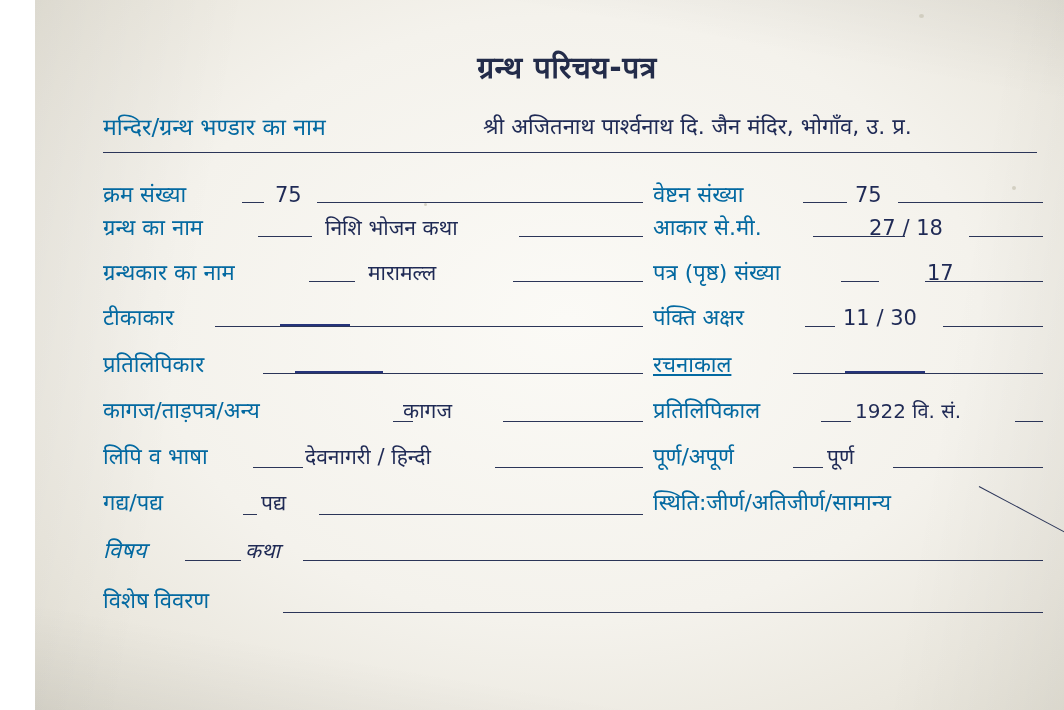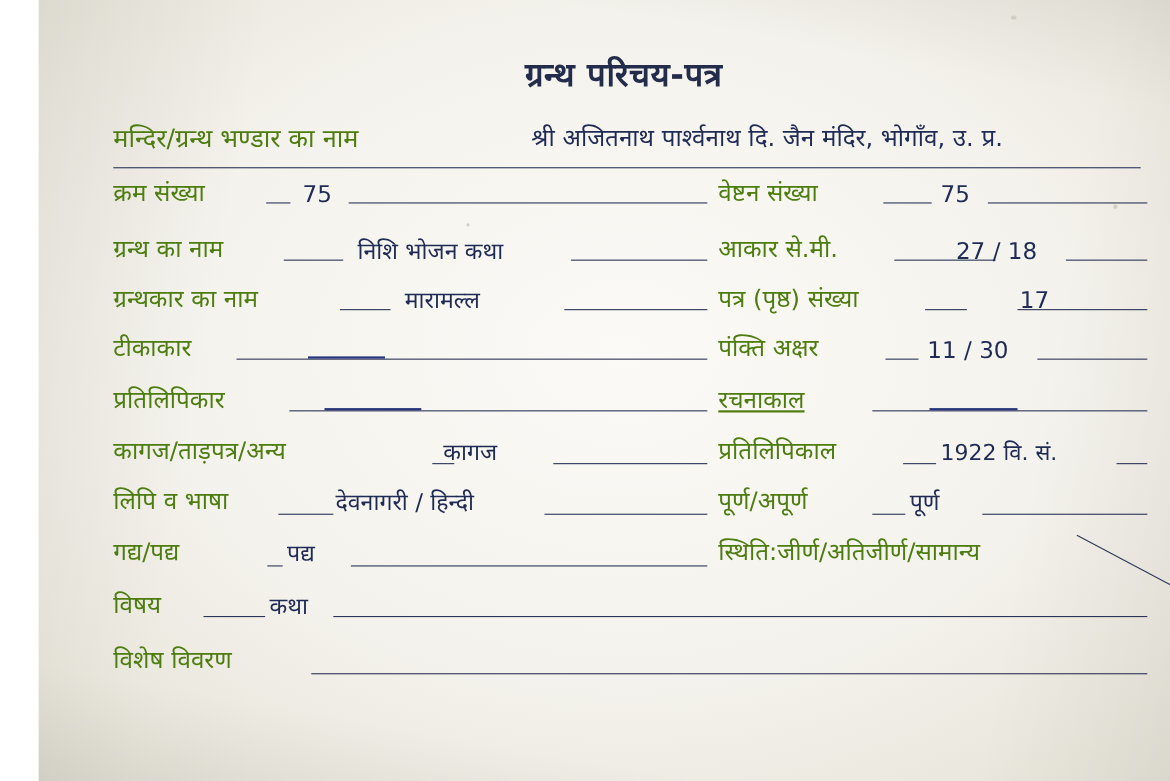--- a/index.html
+++ b/index.html
@@ -65,21 +65,21 @@
     height: 34px;
   }
   .cell {
     position: absolute;
     top: 0;
     height: 34px;
     white-space: nowrap;
   }
   .label {
     font-size: 22px;
-    color: #4d7c0f;
+    color: #0369a1;
     line-height: 30px;
   }
   .value {
     font-size: 21px;
     color: #1f2a55;
     line-height: 30px;
   }
   .val-sm { font-size: 20px; }
 
   
@@ -137,21 +137,21 @@
   <div class="speck" style="left:389px;top:203px;width:3px;height:3px;"></div>
 
   <div class="content">
 
     <div class="doc-title">ग्रन्थ परिचय-पत्र</div>
 
     <div class="cell label" style="left:68px; top:112px; font-size:23px;">मन्दिर/ग्रन्थ भण्डार का नाम</div>
     <div class="cell value" style="left:448px; top:112px; font-size:22px;">श्री अजितनाथ पार्श्वनाथ दि. जैन मंदिर, भोगाँव, उ. प्र.</div>
     <div class="longline" style="left:68px; top:152px; width:934px;"></div>
 
-    <div class="row" style="top:162px;">
+    <div class="row" style="top:180px;">
       <div class="cell label" style="left:0px;">क्रम संख्या</div>
       <div class="rule" style="left:139px; top:22px; width:22px;"></div>
       <div class="cell value" style="left:172px;">75</div>
       <div class="rule" style="left:214px; top:22px; width:326px;"></div>
       <div class="cell label" style="left:550px;">वेष्टन संख्या</div>
       <div class="rule" style="left:700px; top:22px; width:44px;"></div>
       <div class="cell value" style="left:752px;">75</div>
       <div class="rule" style="left:795px; top:22px; width:145px;"></div>
     </div>
 
@@ -221,27 +221,27 @@
       <div class="cell label" style="left:0px;">लिपि व भाषा</div>
       <div class="rule" style="left:150px; top:25px; width:50px;"></div>
       <div class="cell value" style="left:202px;">देवनागरी / हिन्दी</div>
       <div class="rule" style="left:392px; top:25px; width:148px;"></div>
       <div class="cell label" style="left:550px;">पूर्ण/अपूर्ण</div>
       <div class="rule" style="left:690px; top:25px; width:30px;"></div>
       <div class="cell value" style="left:724px;">पूर्ण</div>
       <div class="rule" style="left:790px; top:25px; width:150px;"></div>
     </div>
 
-    <div class="row" style="top:536px;">
+    <div class="row" style="top:536px;font-style:italic;">
       <div class="cell label" style="left:0px;">विषय</div>
       <div class="rule" style="left:82px; top:24px; width:56px;"></div>
       <div class="cell value" style="left:142px;">कथा</div>
       <div class="rule" style="left:200px; top:24px; width:740px;"></div>
     </div>
 
     <div class="row" style="top:586px;">
-      <div class="cell label" style="left:0px;">विशेष विवरण</div>
+      <div class="cell label" style="left:0px;font-family:Liberation Serif, serif;">विशेष विवरण</div>
       <div class="rule" style="left:180px; top:26px; width:760px;"></div>
     </div>
 
 
   </div>
 </div>
 
 </body></html>

